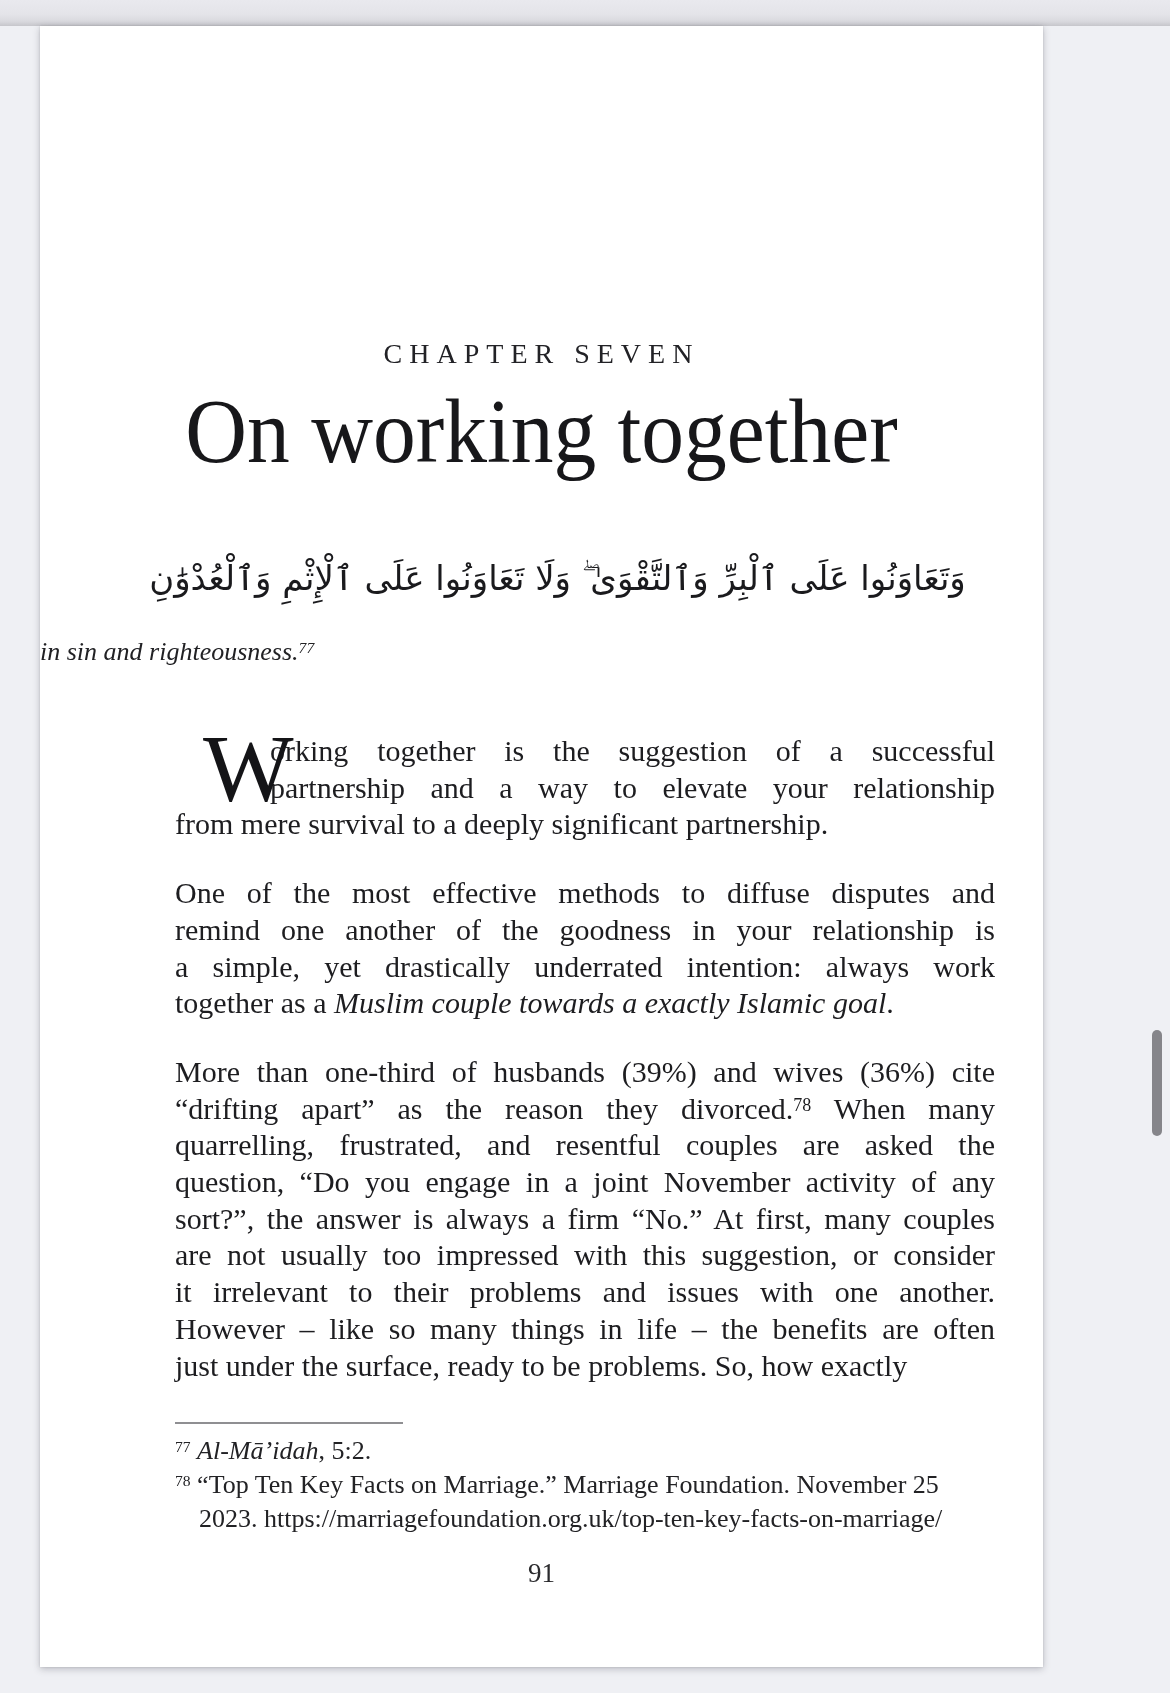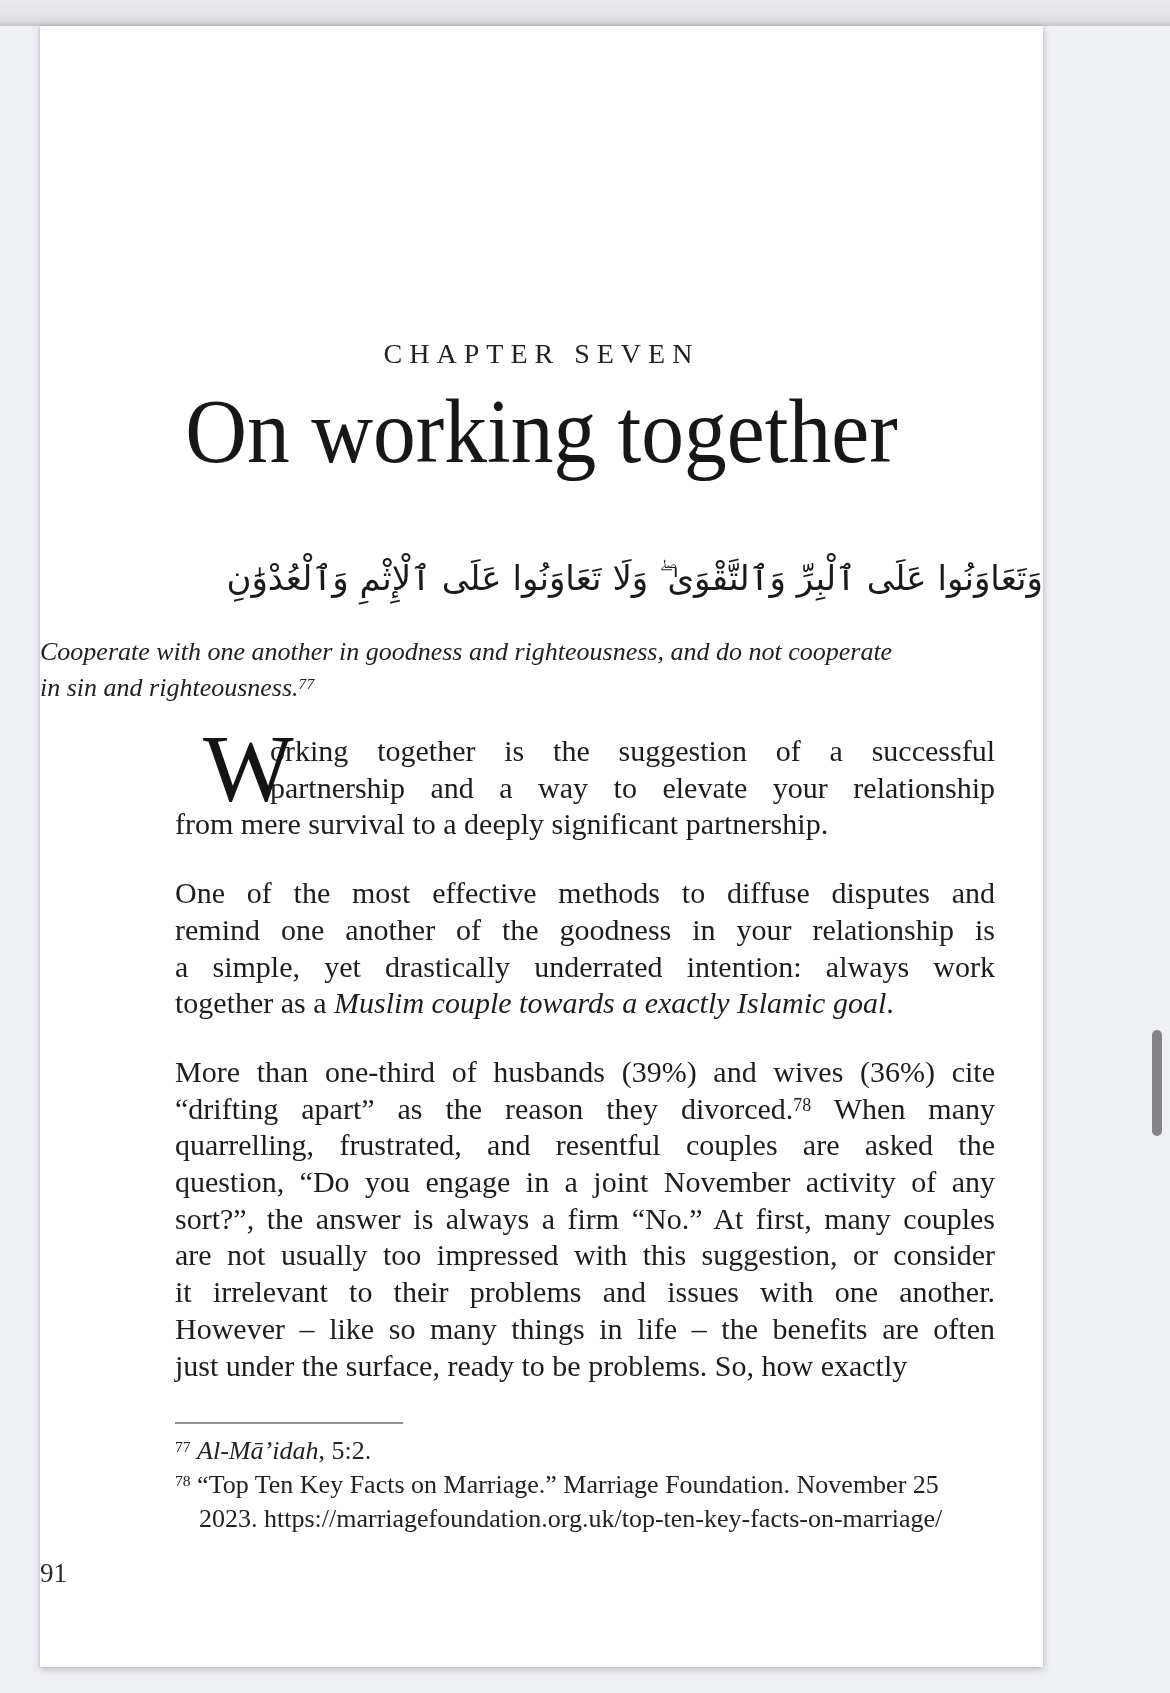--- a/index.html
+++ b/index.html
@@ -23,22 +23,22 @@
   .chapter-label{
     position:absolute; top:312px; left:0; width:100%;
     text-align:center; font-size:28px; letter-spacing:7px; color:#222226;
   }
   .chapter-title{
     position:absolute; top:356px; left:0; width:100%;
     text-align:center; font-size:90px; line-height:100px; color:#17171a;
     transform:scaleX(0.95); transform-origin:center;
   }
   .arabic{
-    position:absolute; top:506px; left:0; width:100%;
-    direction:rtl;
+    position:absolute; top:506px; left:16px; width:100%;
+    text-align:center; direction:rtl;
     font-family:"DejaVu Sans", sans-serif;
     font-size:34px; line-height:92px; color:#1a1a1d;
   }
   .translation{
     position:absolute; top:608px; left:0; width:100%;
     text-align:center; font-style:italic; font-size:26px; line-height:36px;
     white-space:nowrap; color:#212124;
   }
   .content{
     position:absolute; top:707px; left:135px; width:820px;
@@ -57,38 +57,37 @@
   .sup{ font-size:0.6em; position:relative; top:-0.42em; line-height:0; }
   .footnotes{
     position:absolute; top:1396px; left:135px; width:845px;
     font-size:26px; line-height:34px; color:#222225;
   }
   .fn-rule{ width:228px; height:2px; background:#8f8f92; margin:0 0 10px 0; border:0; }
   .fn-line{ text-align:left; }
   .fn-line.ind{ padding-left:24px; }
   .page-number{
     position:absolute; top:1532px; left:0; width:100%;
-    font-size:27px; color:#2a2a2d;
+    text-align:center; font-size:27px; color:#2a2a2d;
   }
   .scroll-thumb{
     position:absolute; left:1152px; top:1030px; width:10px; height:106px;
     border-radius:5px; background:#85858a;
   }
 </style>
 </head>
 <body>
 
 <div class="topband"></div>
 
 <div class="sheet">
   <div class="chapter-label">CHAPTER SEVEN</div>
   <div class="chapter-title">On working together</div>
   <div class="arabic">وَتَعَاوَنُوا عَلَى ٱلْبِرِّ وَٱلتَّقْوَىٰ ۖ وَلَا تَعَاوَنُوا عَلَى ٱلْإِثْمِ وَٱلْعُدْوَٰنِ</div>
   <div class="translation" id="translation">
-      <div class="line"><span>Cooperate with one another in goodness and righteousness, and do not cooperate</span></div>
       <div class="line"><span>in sin and righteousness.</span><span class="sup">77</span></div>
     </div>
   <div class="content" id="paragraphs">
       <div class="para">
         <span class="dropcap">W</span>
         <div class="line jl ind"><span>orking together is the suggestion of a successful</span></div>
         <div class="line jl ind"><span>partnership and a way to elevate your relationship</span></div>
         <div class="line"><span>from mere survival to a deeply significant partnership.</span></div>
       </div>
       <div class="para">

